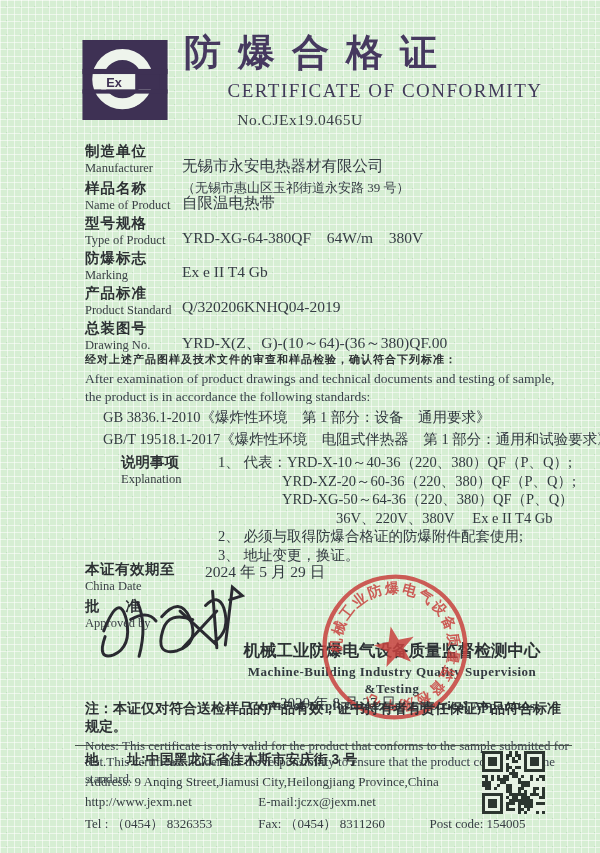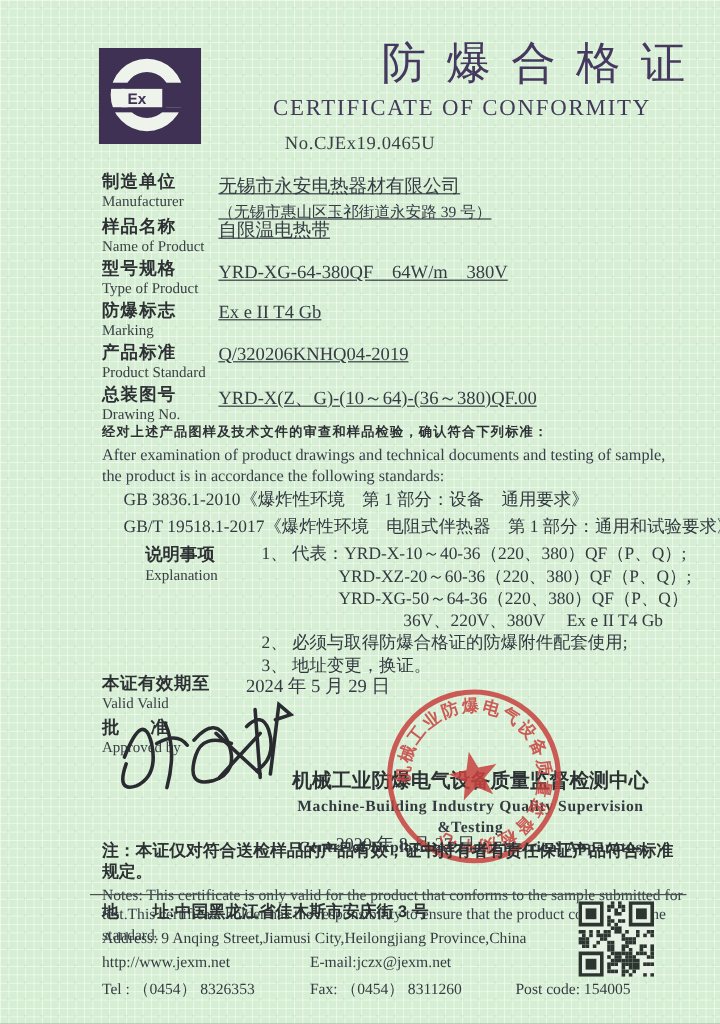--- a/index.html
+++ b/index.html
@@ -9,38 +9,38 @@
     background-color:#d6eed3;
     background-image:
       linear-gradient(90deg, rgba(255,255,255,.55) 1px, transparent 1px),
       linear-gradient(rgba(255,255,255,.55) 1px, transparent 1px),
       radial-gradient(rgba(150,205,150,.35) 1px, transparent 1.5px);
     background-size:7px 7px,7px 7px,14px 14px;
     color:#343b3e;
   }
   
   .logo{position:absolute;left:82px;top:40px;width:86px;height:80px;}
-  .title{position:absolute;left:182px;right:12px;top:28px;text-align:right;
-    font-size:37px;font-weight:normal;color:#46395f;letter-spacing:17px;padding-left:2px;
+  .title{position:absolute;left:182px;right:12px;top:28px;text-align:left;
+    font-size:37px;font-weight:bold;color:#46395f;letter-spacing:17px;padding-left:2px;
     font-family:"Liberation Serif",serif;}
   .subtitle{position:absolute;left:182px;right:12px;top:80px;text-align:center;
     font-size:19px;color:#413a59;letter-spacing:1.5px;font-family:"Liberation Serif",serif;}
   .no-line{position:absolute;left:150px;right:150px;top:111px;text-align:center;
     font-size:15.5px;color:#3a3f46;letter-spacing:.5px;}
   .no-line .num{}
   
   .fields{position:absolute;left:85px;right:28px;top:142px;}
   .frow{display:flex;align-items:flex-start;height:35px;}
   .frow.tall{height:37px;}
   .flabel{width:97px;flex:none;}
   .flabel .zh{font-family:"Liberation Sans",sans-serif;font-weight:bold;font-size:14.5px;
     color:#2d3134;letter-spacing:1px;display:flex;justify-content:space-between;width:92px;}
   .flabel .zh.nojust{display:block;letter-spacing:0;}
   .flabel .en{font-size:12.5px;color:#3a4145;margin-top:0px;white-space:nowrap;}
-  .fvalue{font-size:15.5px;color:#353c44;padding-top:3px;text-decoration:underline;}
+  .fvalue{font-size:15.5px;color:#353c44;padding-top:14px;}
   .fvalue .sub{font-size:13px;margin-top:2px;}
   
   .statement{position:absolute;left:85px;right:28px;top:352px;}
   .statement .zh{font-family:Liberation Mono, monospace;font-weight:bold;font-size:11px;
     color:#2d3134;letter-spacing:1px;}
   .statement .en{font-size:13.5px;line-height:1.3;margin-top:3px;color:#39414a;}
   .standards{position:absolute;left:103px;right:28px;top:406px;font-size:14.5px;
     line-height:1.55;color:#323a40;}
   .standards div{white-space:nowrap;}
   
@@ -170,21 +170,21 @@
       <div class="ind1">YRD-XZ-20～60-36（220、380）QF（P、Q）;</div>
       <div class="ind1">YRD-XG-50～64-36（220、380）QF（P、Q）</div>
       <div class="ind2">36V、220V、380V　 Ex e II T4 Gb</div>
       <div>2、 必须与取得防爆合格证的防爆附件配套使用;</div>
       <div>3、 地址变更，换证。</div>
     </div>
   </div>
 
   <div class="valid">
     <div class="lab-zh">本证有效期至</div>
-    <div class="lab-en">Valid Valid</div>
+    <div class="lab-en">China Date</div>
     <div class="value">2024 年 5 月 29 日</div>
   </div>
 
   <div class="approved">
     <div class="lab-zh">批准</div>
     <div class="lab-en">Approved by</div>
   </div>
 
   <svg class="signature" viewBox="0 0 110 58">
     <g fill="none" stroke="#2a2a31" stroke-width="2.1" stroke-linecap="round">

